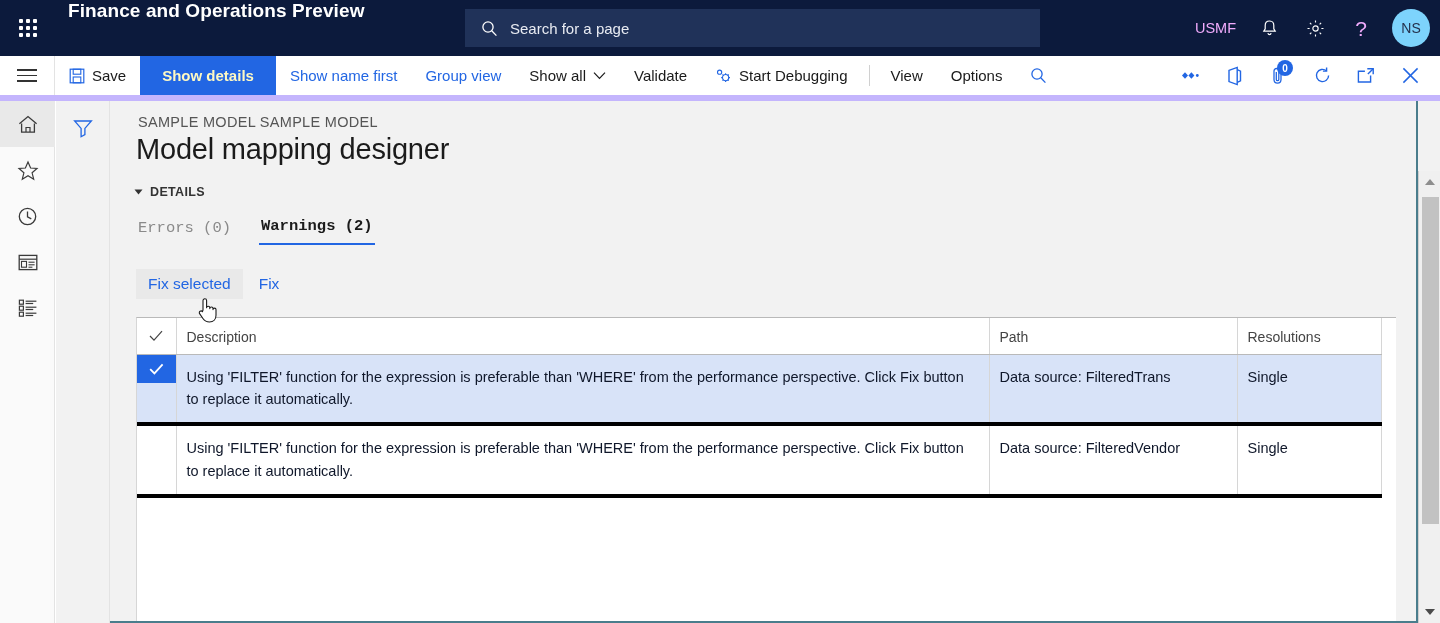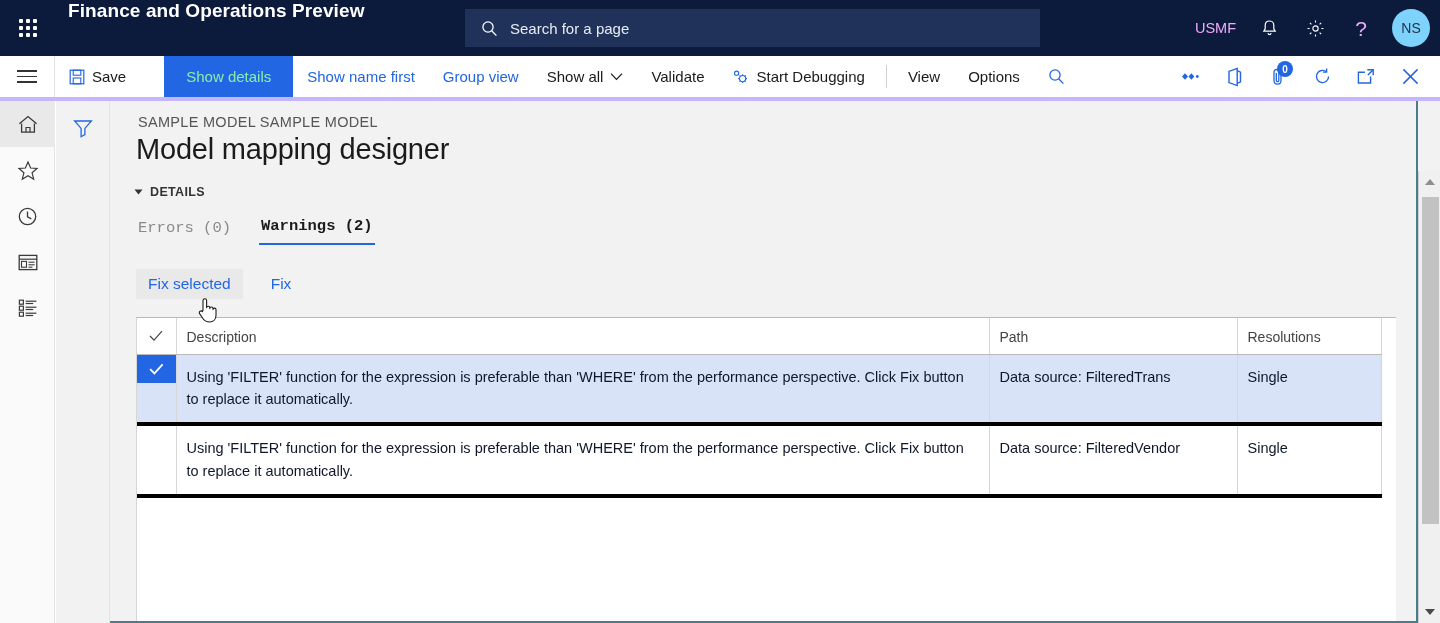--- a/index.html
+++ b/index.html
@@ -51,35 +51,35 @@
     width: 38px; height: 38px; border-radius: 50%;
     background: #7dd3fc; color: #25324d;
     display: flex; align-items: center; justify-content: center;
     font-size: 14px; font-weight: 400; margin-left: 8px; cursor: pointer;
   }
 
   
   .toolbar {
     position: absolute; left: 0; top: 56px; width: 1440px; height: 45px;
     background: #ffffff;
-    border-bottom: 4px solid #c4b5fd;
+    border-bottom: 6px solid #c4b5fd;
     display: flex; align-items: stretch;
   }
   .hamburger {
     width: 55px; display: flex; align-items: center; justify-content: center;
     cursor: pointer; border-right: 1px solid #e3e3e3;
   }
   .ham-lines { width: 20px; }
   .ham-lines i { display:block; height: 1.6px; background: #333; margin: 4px 0; }
   .tb-btn {
     display: flex; align-items: center; padding: 0 14px;
     font-size: 15px; color: #1a1a1a; cursor: pointer; white-space: nowrap;
   }
   .tb-btn.link { color: #2266e3; }
-  .tb-btn.active { background: #2266e3; color: #86efac; font-weight: 400; padding: 0 22px; margin-left: 24px; }
+  .tb-btn.active { background: #2266e3; color: #fef9c3; font-weight: 700; padding: 0 22px; }
   .tb-btn .gl { margin-right: 7px; display: flex; align-items: center; }
   .tb-sep { width: 1px; background: #d0d0d0; margin: 9px 7px; }
   .tb-right-icons {
     margin-left: auto; display: flex; align-items: center; padding-right: 8px;
   }
   .tb-ico {
     width: 44px; height: 45px; display: flex; align-items: center; justify-content: center;
     cursor: pointer; position: relative;
   }
   .badge-count {
@@ -137,21 +137,21 @@
     display: flex; align-items: flex-end; gap: 26px; font-family: Liberation Mono, monospace;
   }
   .tab {
     font-size: 15.5px; color: #8a8a8a; padding: 4px 2px 8px;
     cursor: pointer; white-space: nowrap;
   }
   .tab.active { color: #1b1b1b; font-weight: 600; border-bottom: 2.5px solid #2266e3; }
 
   .grid-actions {
     position: absolute; left: 26px; top: 168px;
-    display: flex; align-items: flex-end; gap: 16px;
+    display: flex; align-items: flex-end; gap: 4px;
   }
   .ga-btn {
     font-size: 15.5px; color: #2266e3; padding: 6px 12px; cursor: pointer;
   }
   .ga-btn.hovered { background: #e9e9e9; }
 
   
   .gridwrap {
     position: absolute; left: 26px; top: 216px; width: 1260px; height: 306px;
     background: #ffffff;

